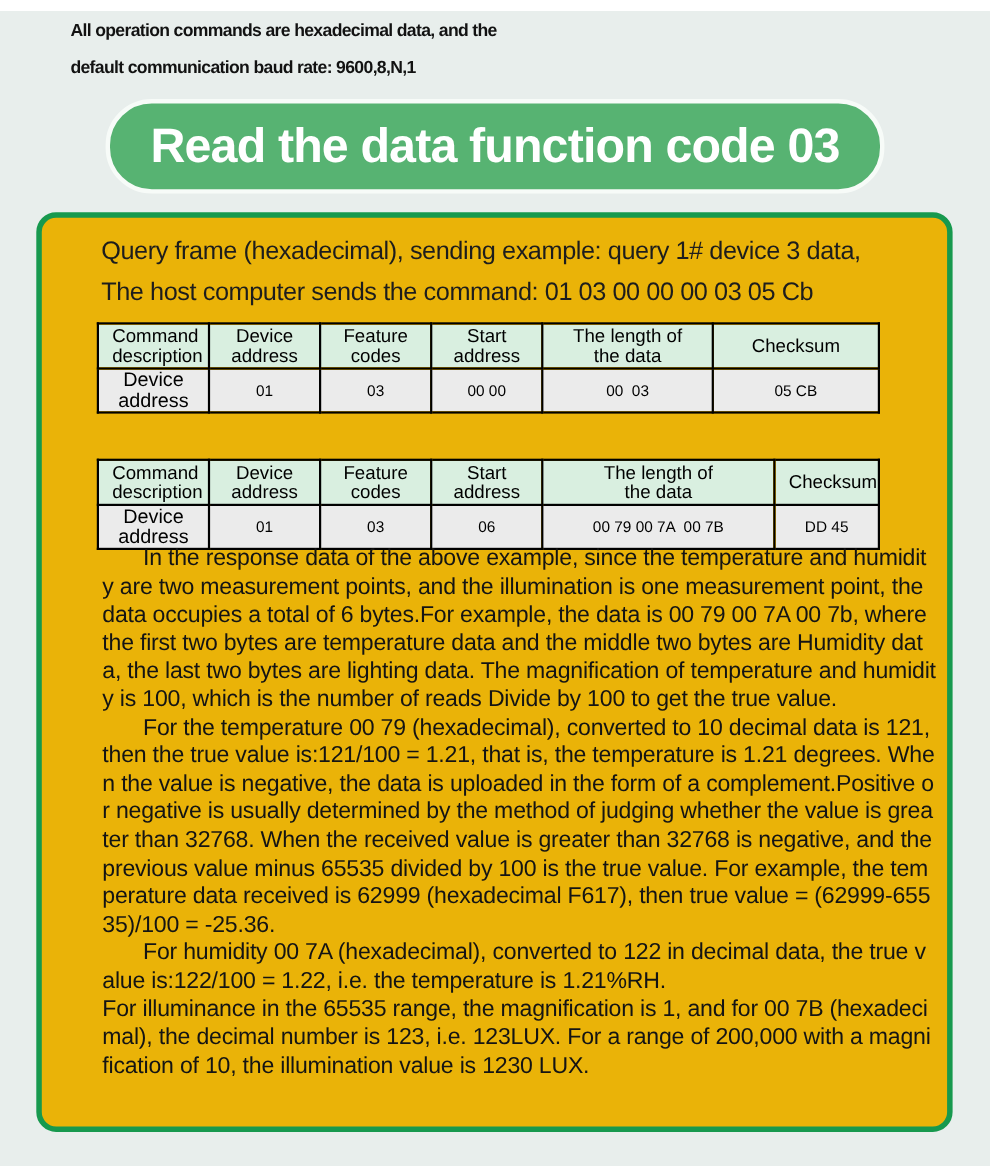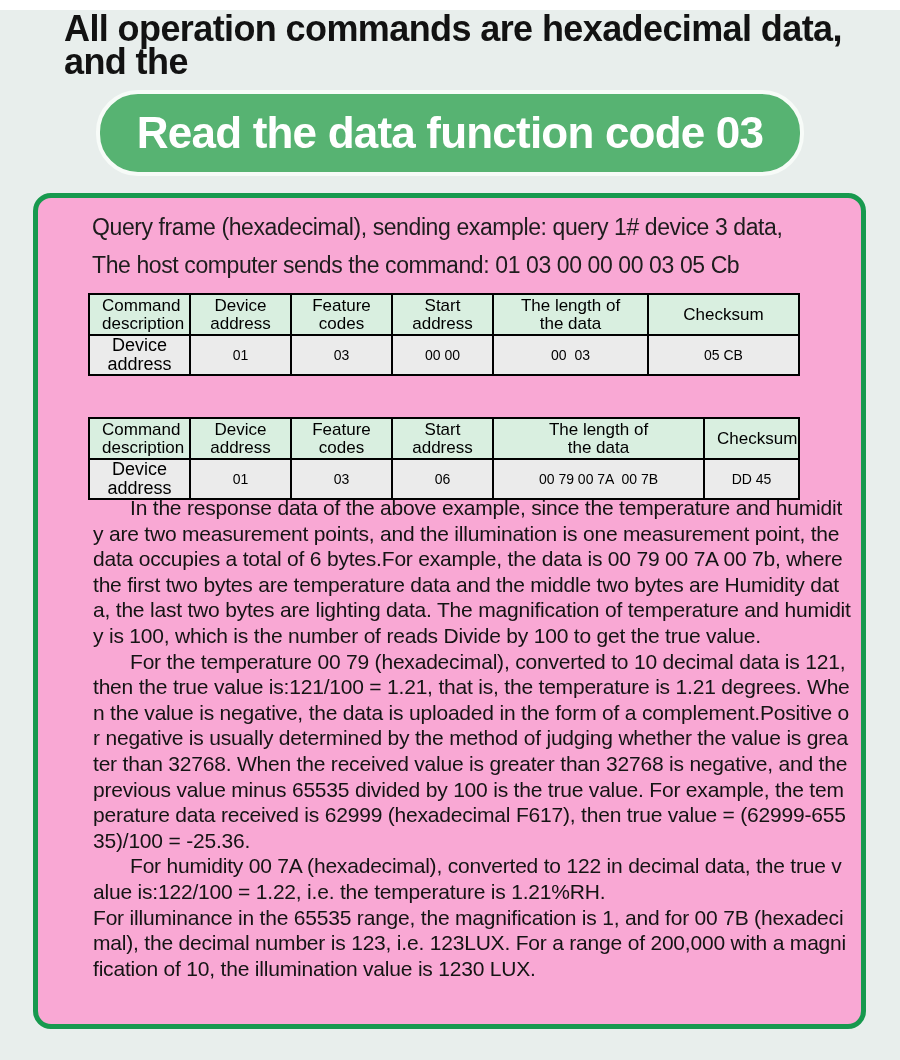--- a/index.html
+++ b/index.html
@@ -9,34 +9,34 @@
     background:#ffffff;
     font-family:"Liberation Sans","DejaVu Sans",sans-serif;
     overflow:hidden;
   }
   .bg {
     position:absolute; left:0; top:10px; width:900px; height:1050px;
     background:#e8eeec;
   }
   .header-text {
     position:absolute; left:64px; top:12px; width:800px;
-    font-size:36px; font-weight:700; line-height:33px;
+    font-size:16px; font-weight:700; line-height:33px;
     color:#121212; letter-spacing:-0.6px;
   }
   .banner {
     position:absolute; left:96px; top:90px; width:708px; height:86px;
     background:#57b372;
     border:4px solid #f7fbf8;
     border-radius:42px;
     display:flex; align-items:center; justify-content:center;
     color:#ffffff; font-size:44px; font-weight:700; letter-spacing:-0.8px;
   }
   .panel {
     position:absolute; left:33px; top:193px; width:833px; height:836px;
-    background:#f9a8d4;
+    background:#eab308;
     border:5px solid #17994e;
     border-radius:18px;
   }
   .intro {
     position:absolute; left:54px; top:16px;
     font-size:23px; color:#1d1d1d; letter-spacing:-0.4px;
     white-space:nowrap;
   }
   .intro.second { top:54px; }
   .hex-table {
@@ -71,20 +71,21 @@
   .para { word-break:break-all; text-indent:37px;margin-left:18px; }
   .para.flush { text-indent:0; }
 </style>
 </head>
 <body>
 
 <div class="bg"></div>
 
 <div class="header-text">
   <div>All operation commands are hexadecimal data, and the</div>
+  <div>default communication baud rate: 9600,8,N,1</div>
 </div>
 
 <div class="banner">
   <span>Read the data function code 03</span>
 </div>
 
 <div class="panel">
 
   <div class="intro">Query frame (hexadecimal), sending example: query 1# device 3 data,</div>
   <div class="intro second">The host computer sends the command: 01 03 00 00 00 03 05 Cb</div>

